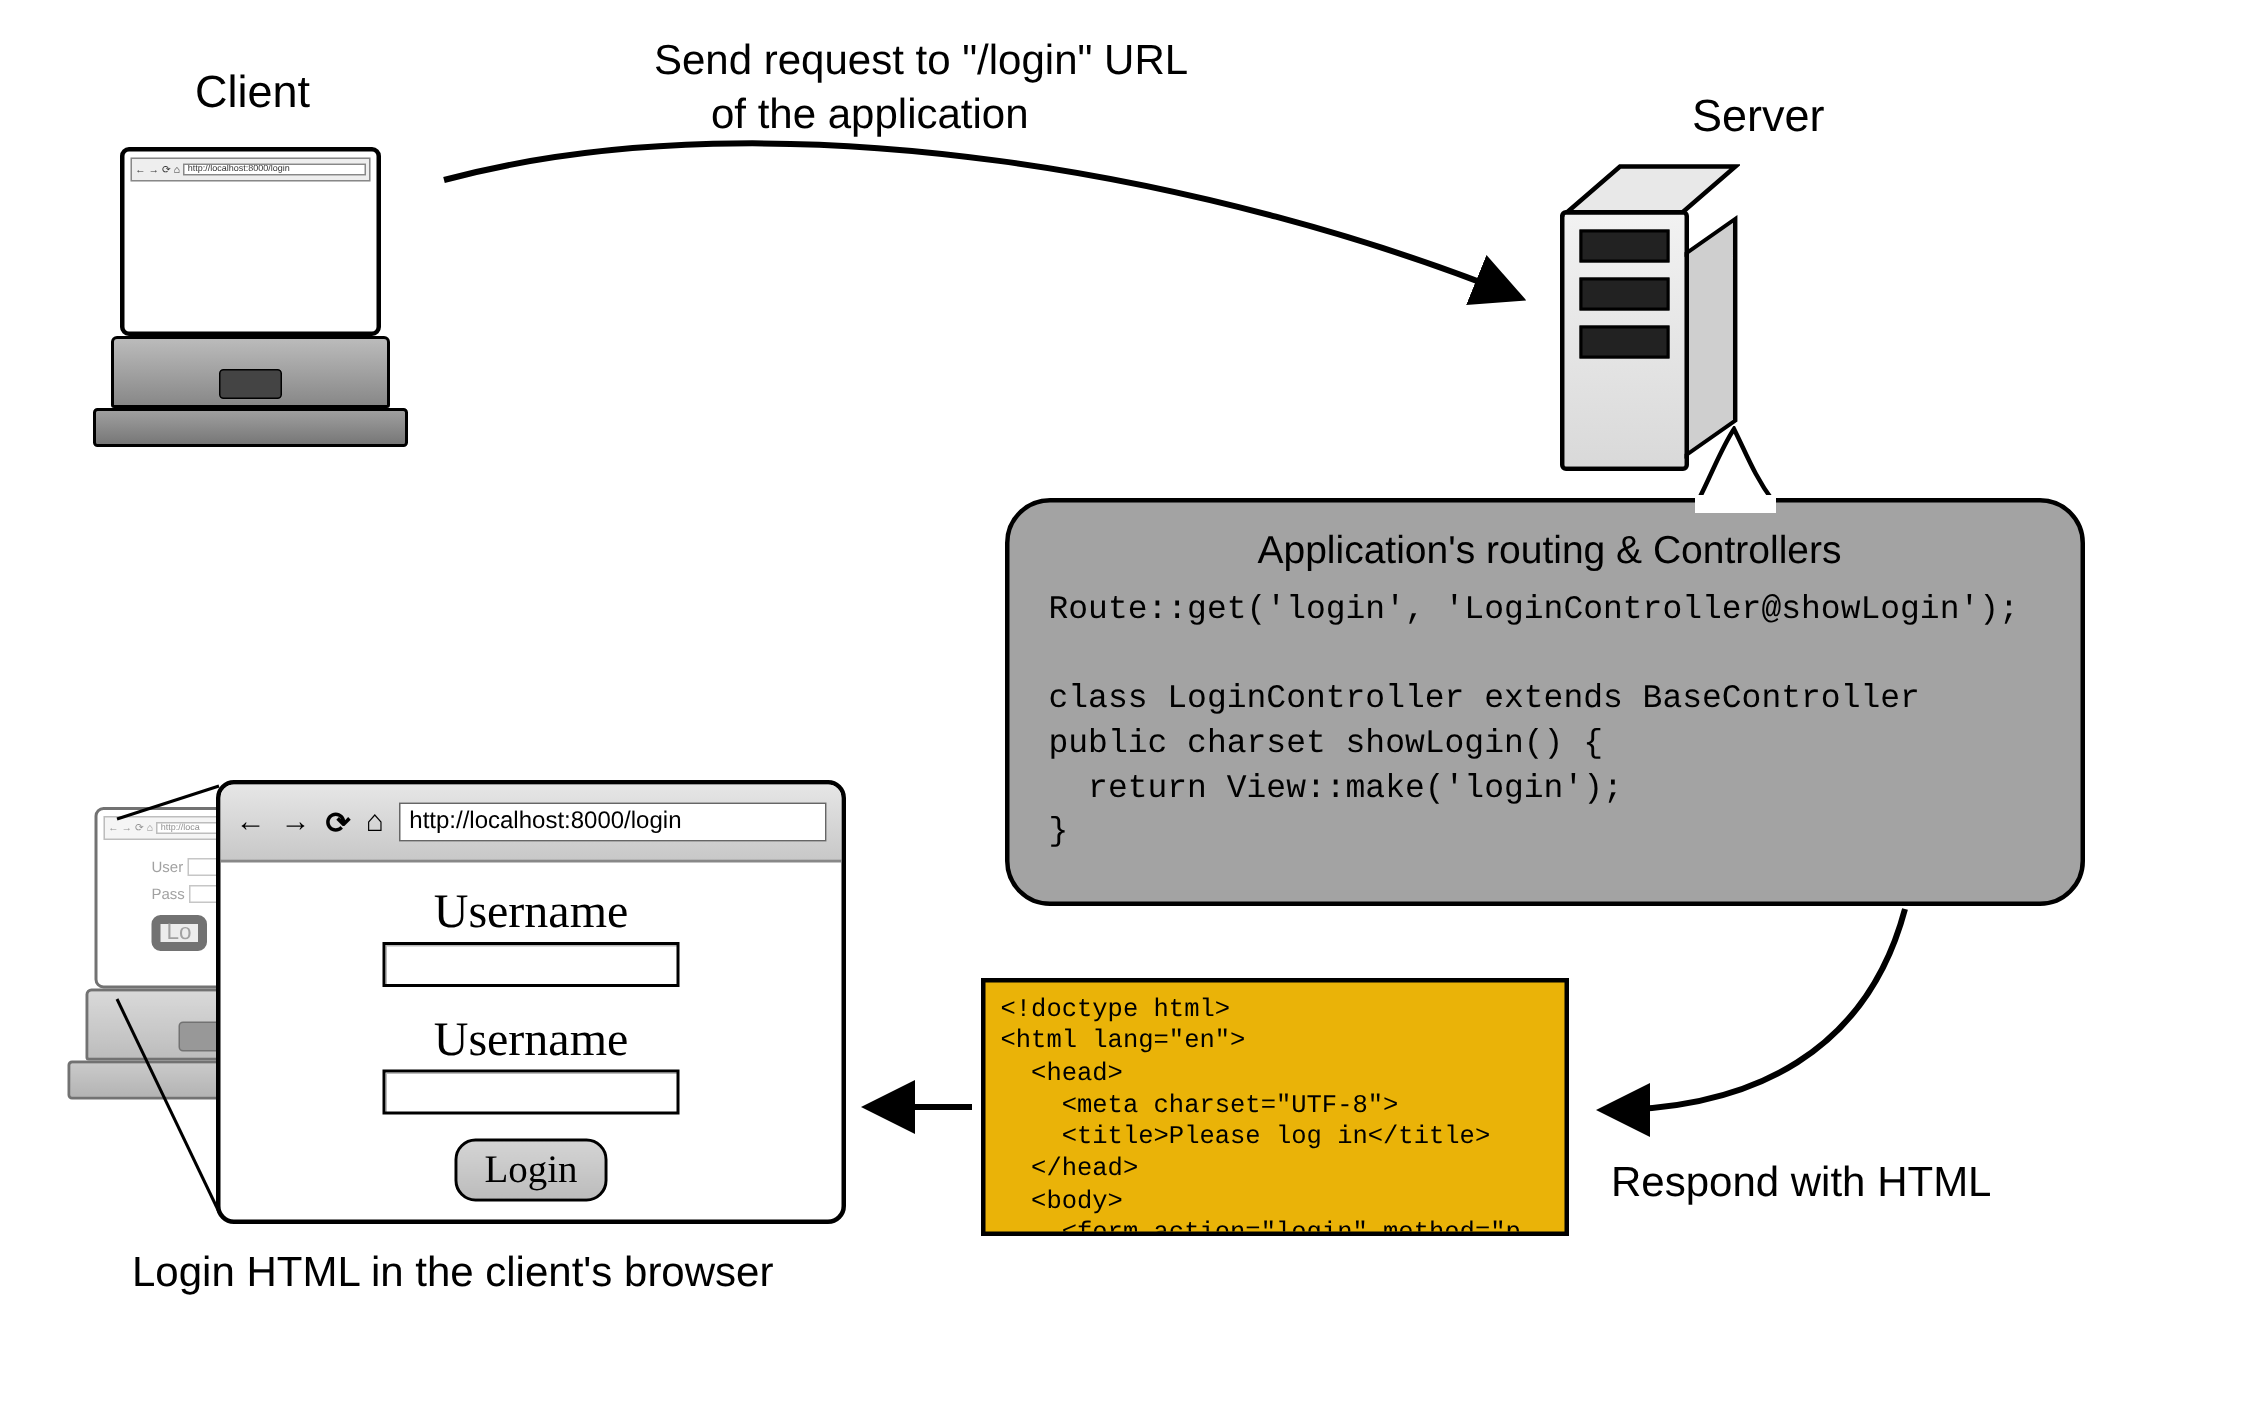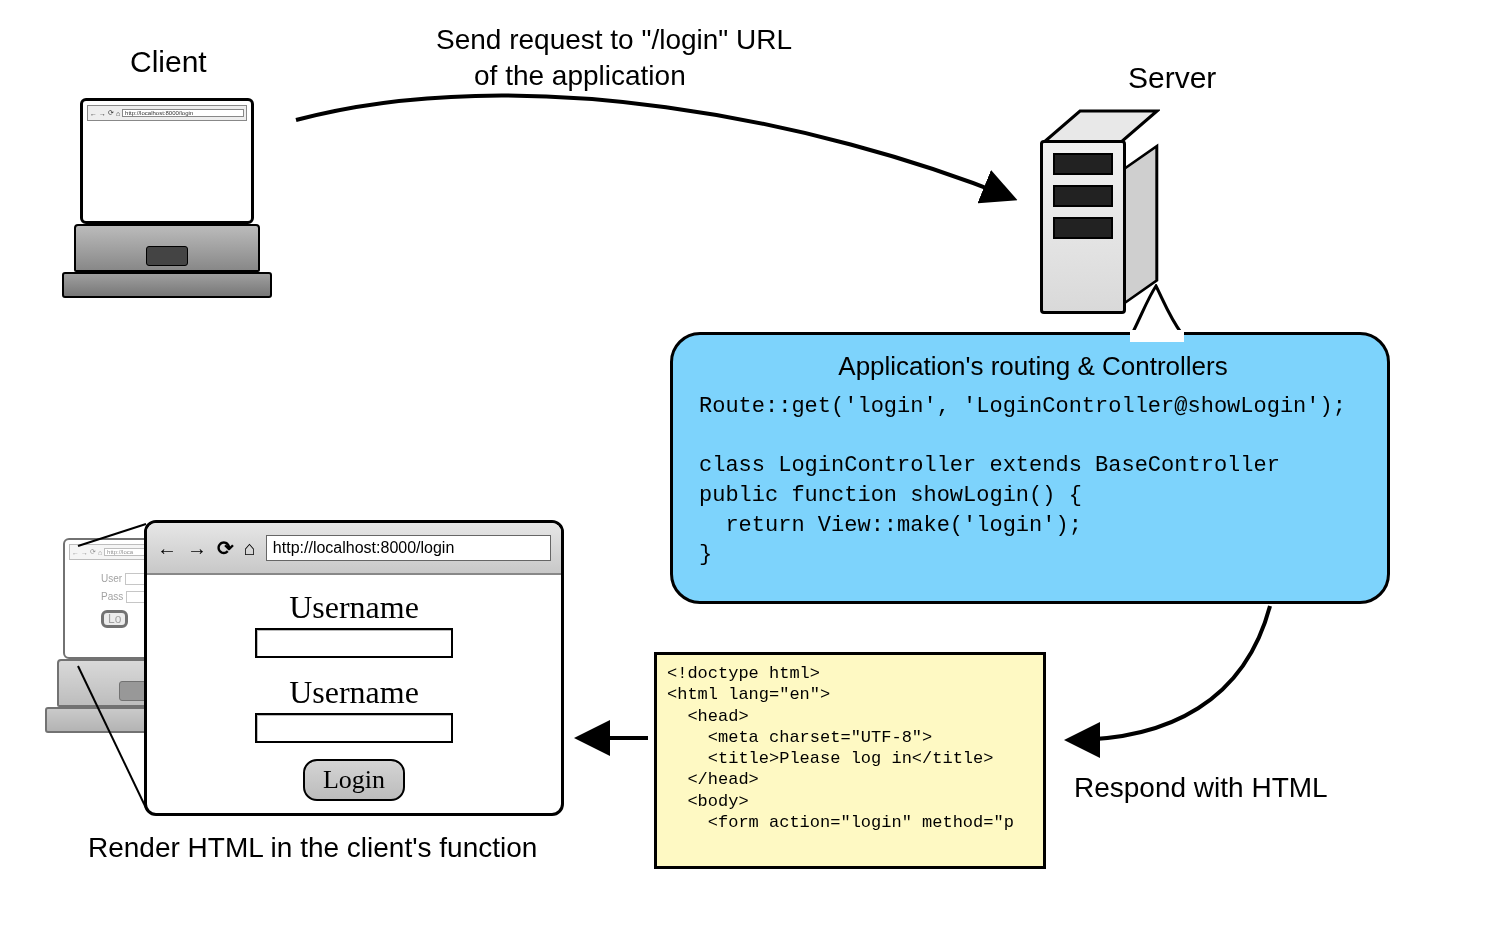--- a/index.html
+++ b/index.html
@@ -122,21 +122,21 @@
 
   
   .code-bubble {
     position: absolute;
     left: 670px;
     top: 332px;
     width: 720px;
     height: 272px;
     border: 3px solid #000;
     border-radius: 30px;
-    background: #7dd3fc;
+    background: #a3a3a3;
     padding: 16px 20px 12px 26px;
     box-sizing: border-box;
   }
   .code-bubble h2 {
     margin: 0 0 10px 0;
     text-align: center;
     font-weight: normal;
     font-size: 26px;
   }
   .code-bubble pre {
@@ -155,23 +155,23 @@
     height: 60px;
     pointer-events: none;
   }
 
   
   .html-box {
     position: absolute;
     left: 654px;
     top: 652px;
     width: 392px;
-    height: 217px;
-    border: 3px solid #000;
-    background: #fef9c3;
+    height: 172px;
+    border: 3px solid #000;
+    background: #eab308;
     padding: 8px 6px 0 10px;
     box-sizing: border-box;
     overflow: hidden;
   }
   .html-box pre {
     margin: 0;
     font-family: "Courier New", Courier, monospace;
     font-size: 17px;
     line-height: 1.25;
     white-space: pre;
@@ -187,21 +187,21 @@
     opacity: 0.55;
   }
   .mini-form {
     position: absolute;
     top: 30px; left: 36px;
     font-size: 10px;
     color: #555;
     line-height: 18px;
   }
   .mini-form .fld { border:1px solid #999; background:#fff; height:10px; width:50px; display:inline-block; vertical-align:middle; }
-  .mini-form .btn { margin-top:4px; border:3px solid #000000; border-radius:6px; background:#ddd; display:inline-block; padding:0 4px; line-height:12px; font-size:12px; }
+  .mini-form .btn { margin-top:4px; border:6px solid #000000; border-radius:6px; background:#ddd; display:inline-block; padding:0 4px; line-height:12px; font-size:15px; }
 
   
   .zoom-browser {
     position: absolute;
     left: 144px;
     top: 520px;
     width: 414px;
     height: 290px;
     background: #fff;
     border: 3px solid #000;
@@ -312,21 +312,21 @@
     </marker>
   </defs>
   <path d="M 296 120 C 520 60, 820 120, 1012 198" fill="none" stroke="#000" stroke-width="4" marker-end="url(#ah)"></path>
 </svg>
 
 <div class="code-bubble">
   <h2>Application's routing &amp; Controllers</h2>
   <pre>Route::get('login', 'LoginController@showLogin');
 
 class LoginController extends BaseController
-public function showLogin() {
+public charset showLogin() {
   return View::make('login');
 }</pre>
 </div>
 <svg class="bubble-tail" width="70" height="60">
   <path d="M 10 50 C 20 30, 26 14, 34 2 C 42 18, 48 34, 60 50" fill="#fff" stroke="#000" stroke-width="3"></path>
   <rect x="8" y="46" width="54" height="12" fill="#fff"></rect>
 </svg>
 
 <svg class="arrow-svg" width="1500" height="940">
   <path d="M 1270 606 C 1245 700, 1170 740, 1070 740" fill="none" stroke="#000" stroke-width="4" marker-end="url(#ah)"></path>
@@ -382,13 +382,13 @@
   </div>
   <div class="page">
     <div class="lbl">Username</div>
     <input class="txt" style="">
     <div class="lbl">Username</div>
     <input class="txt" type="password" style="">
     <button class="login">Login</button>
   </div>
 </div>
 
-<div class="label" style="left:88px; top:830px;">Render HTML in the client's function</div>
+<div class="label" style="left:88px; top:830px;">Login HTML in the client's browser</div>
 
 </body></html>

